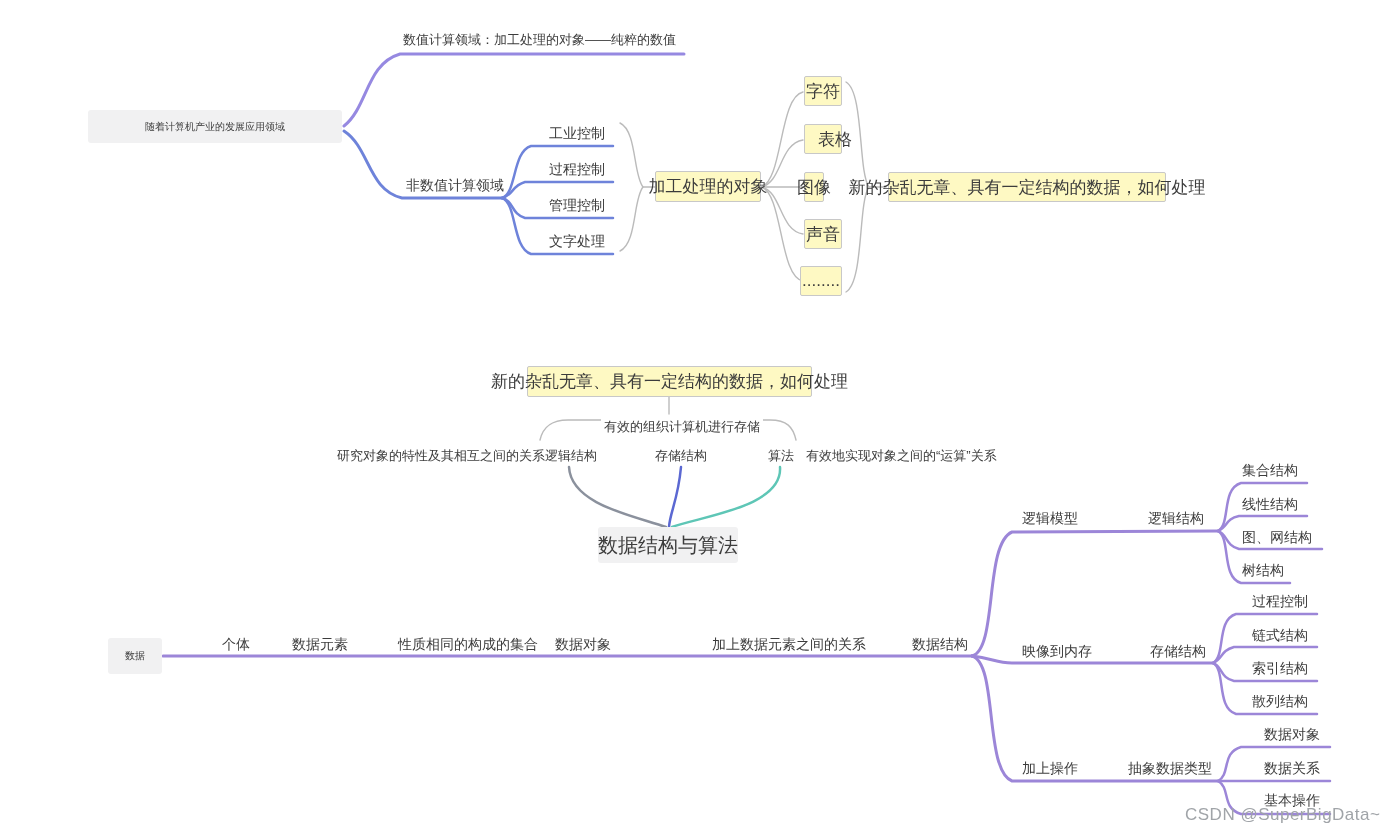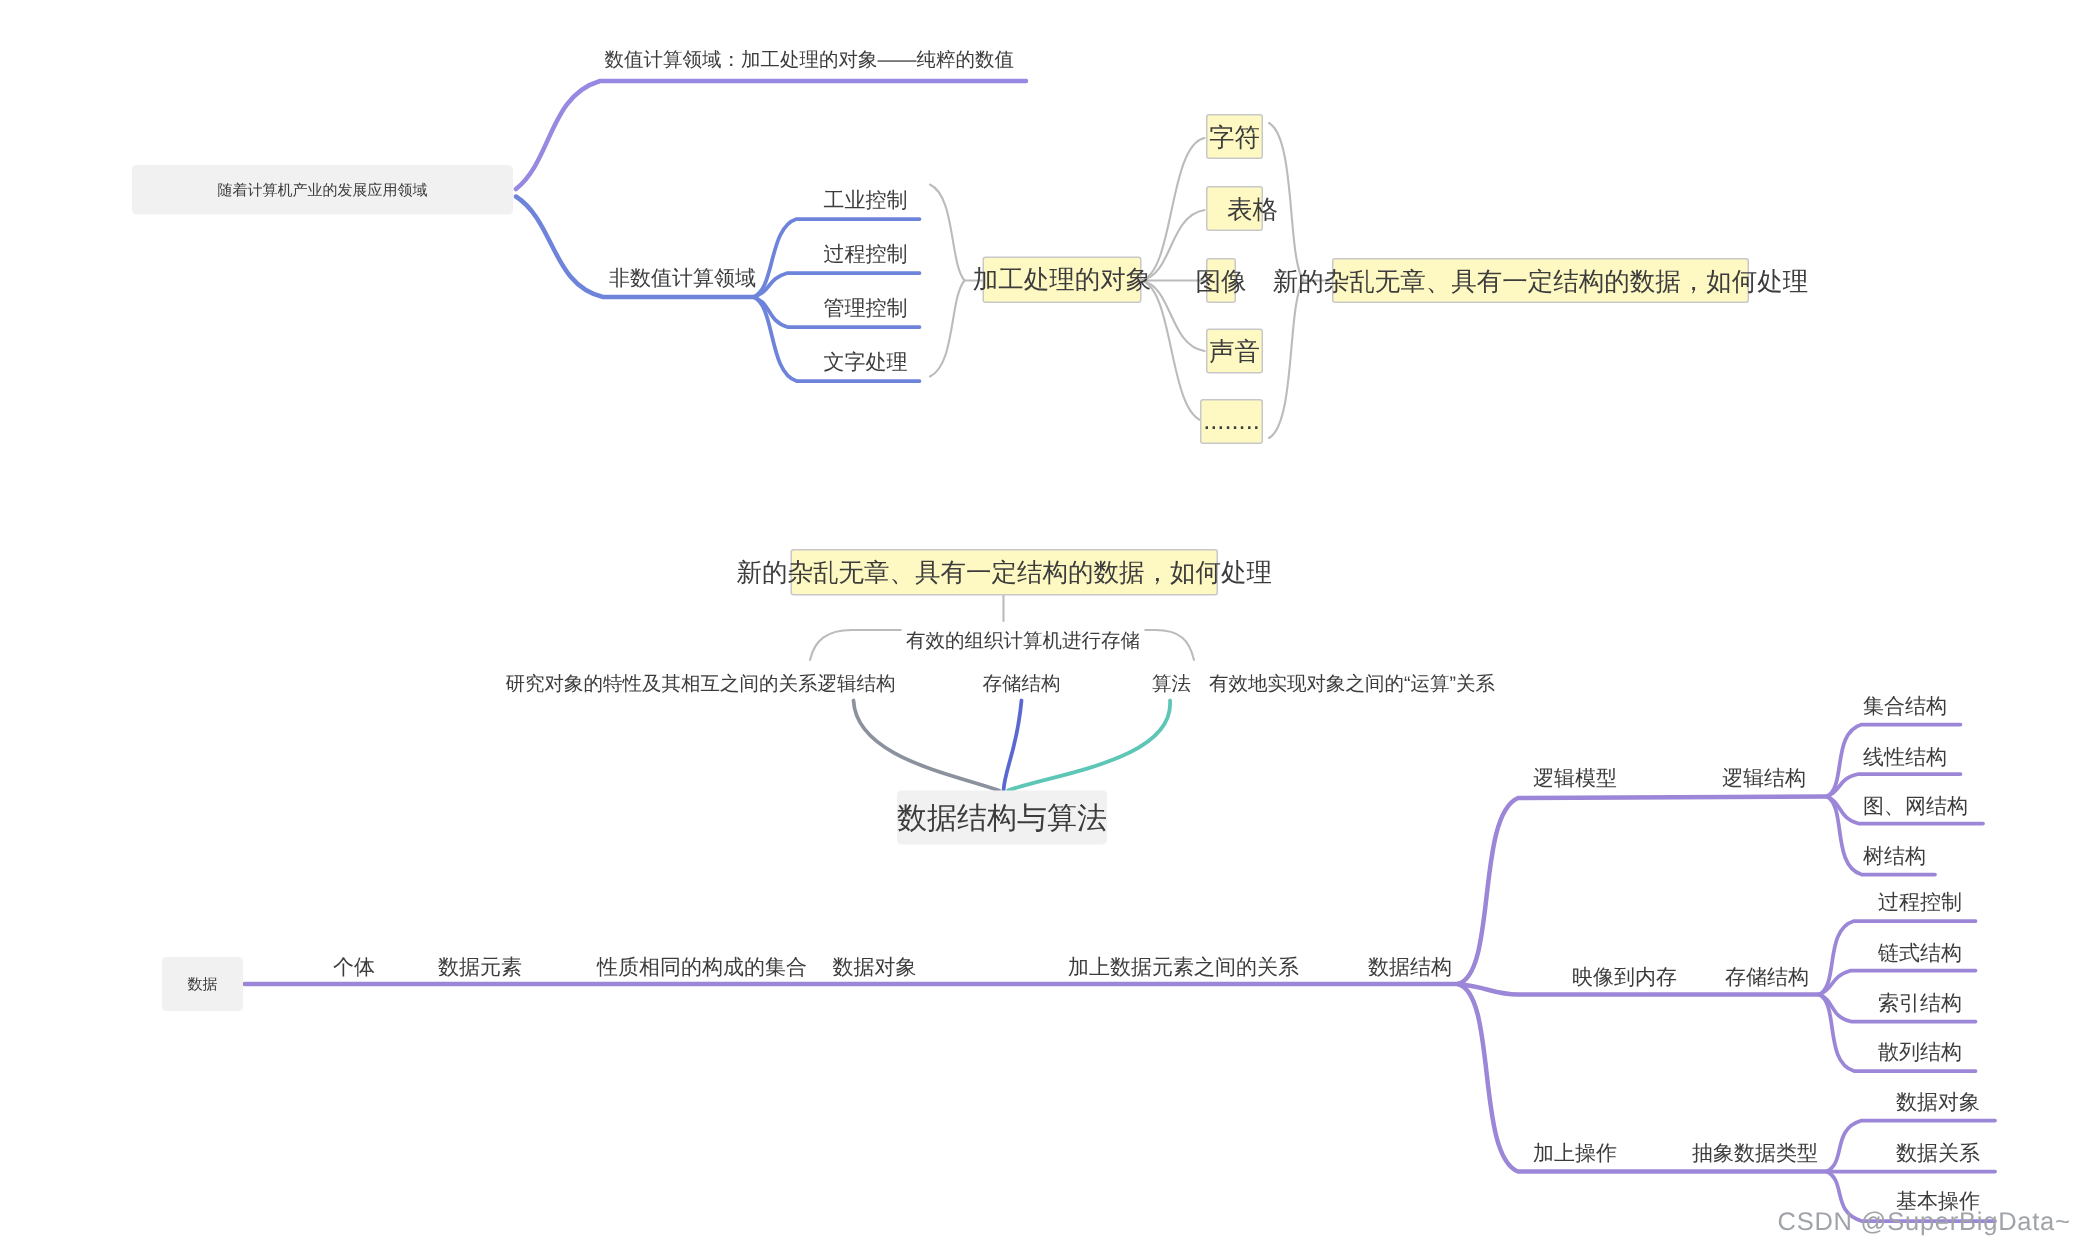--- a/index.html
+++ b/index.html
@@ -100,21 +100,21 @@
   <div class="lbl" style="left:712px;top:636px;">加上数据元素之间的关系</div>
   <div class="lbl" style="left:912px;top:636px;">数据结构</div>
 
   <div class="lbl" style="left:1022px;top:510px;">逻辑模型</div>
   <div class="lbl" style="left:1148px;top:510px;">逻辑结构</div>
   <div class="lbl" style="left:1242px;top:462px;">集合结构</div>
   <div class="lbl" style="left:1242px;top:496px;">线性结构</div>
   <div class="lbl" style="left:1242px;top:529px;">图、网结构</div>
   <div class="lbl" style="left:1242px;top:562px;">树结构</div>
 
-  <div class="lbl" style="left:1048px;top:643px;">映像到内存</div>
+  <div class="lbl" style="left:1022px;top:643px;">映像到内存</div>
   <div class="lbl" style="left:1150px;top:643px;">存储结构</div>
   <div class="lbl" style="left:1252px;top:593px;">过程控制</div>
   <div class="lbl" style="left:1252px;top:627px;">链式结构</div>
   <div class="lbl" style="left:1252px;top:660px;">索引结构</div>
   <div class="lbl" style="left:1252px;top:693px;">散列结构</div>
 
   <div class="lbl" style="left:1022px;top:760px;">加上操作</div>
   <div class="lbl" style="left:1128px;top:760px;">抽象数据类型</div>
   <div class="lbl" style="left:1264px;top:726px;">数据对象</div>
   <div class="lbl" style="left:1264px;top:760px;">数据关系</div>

